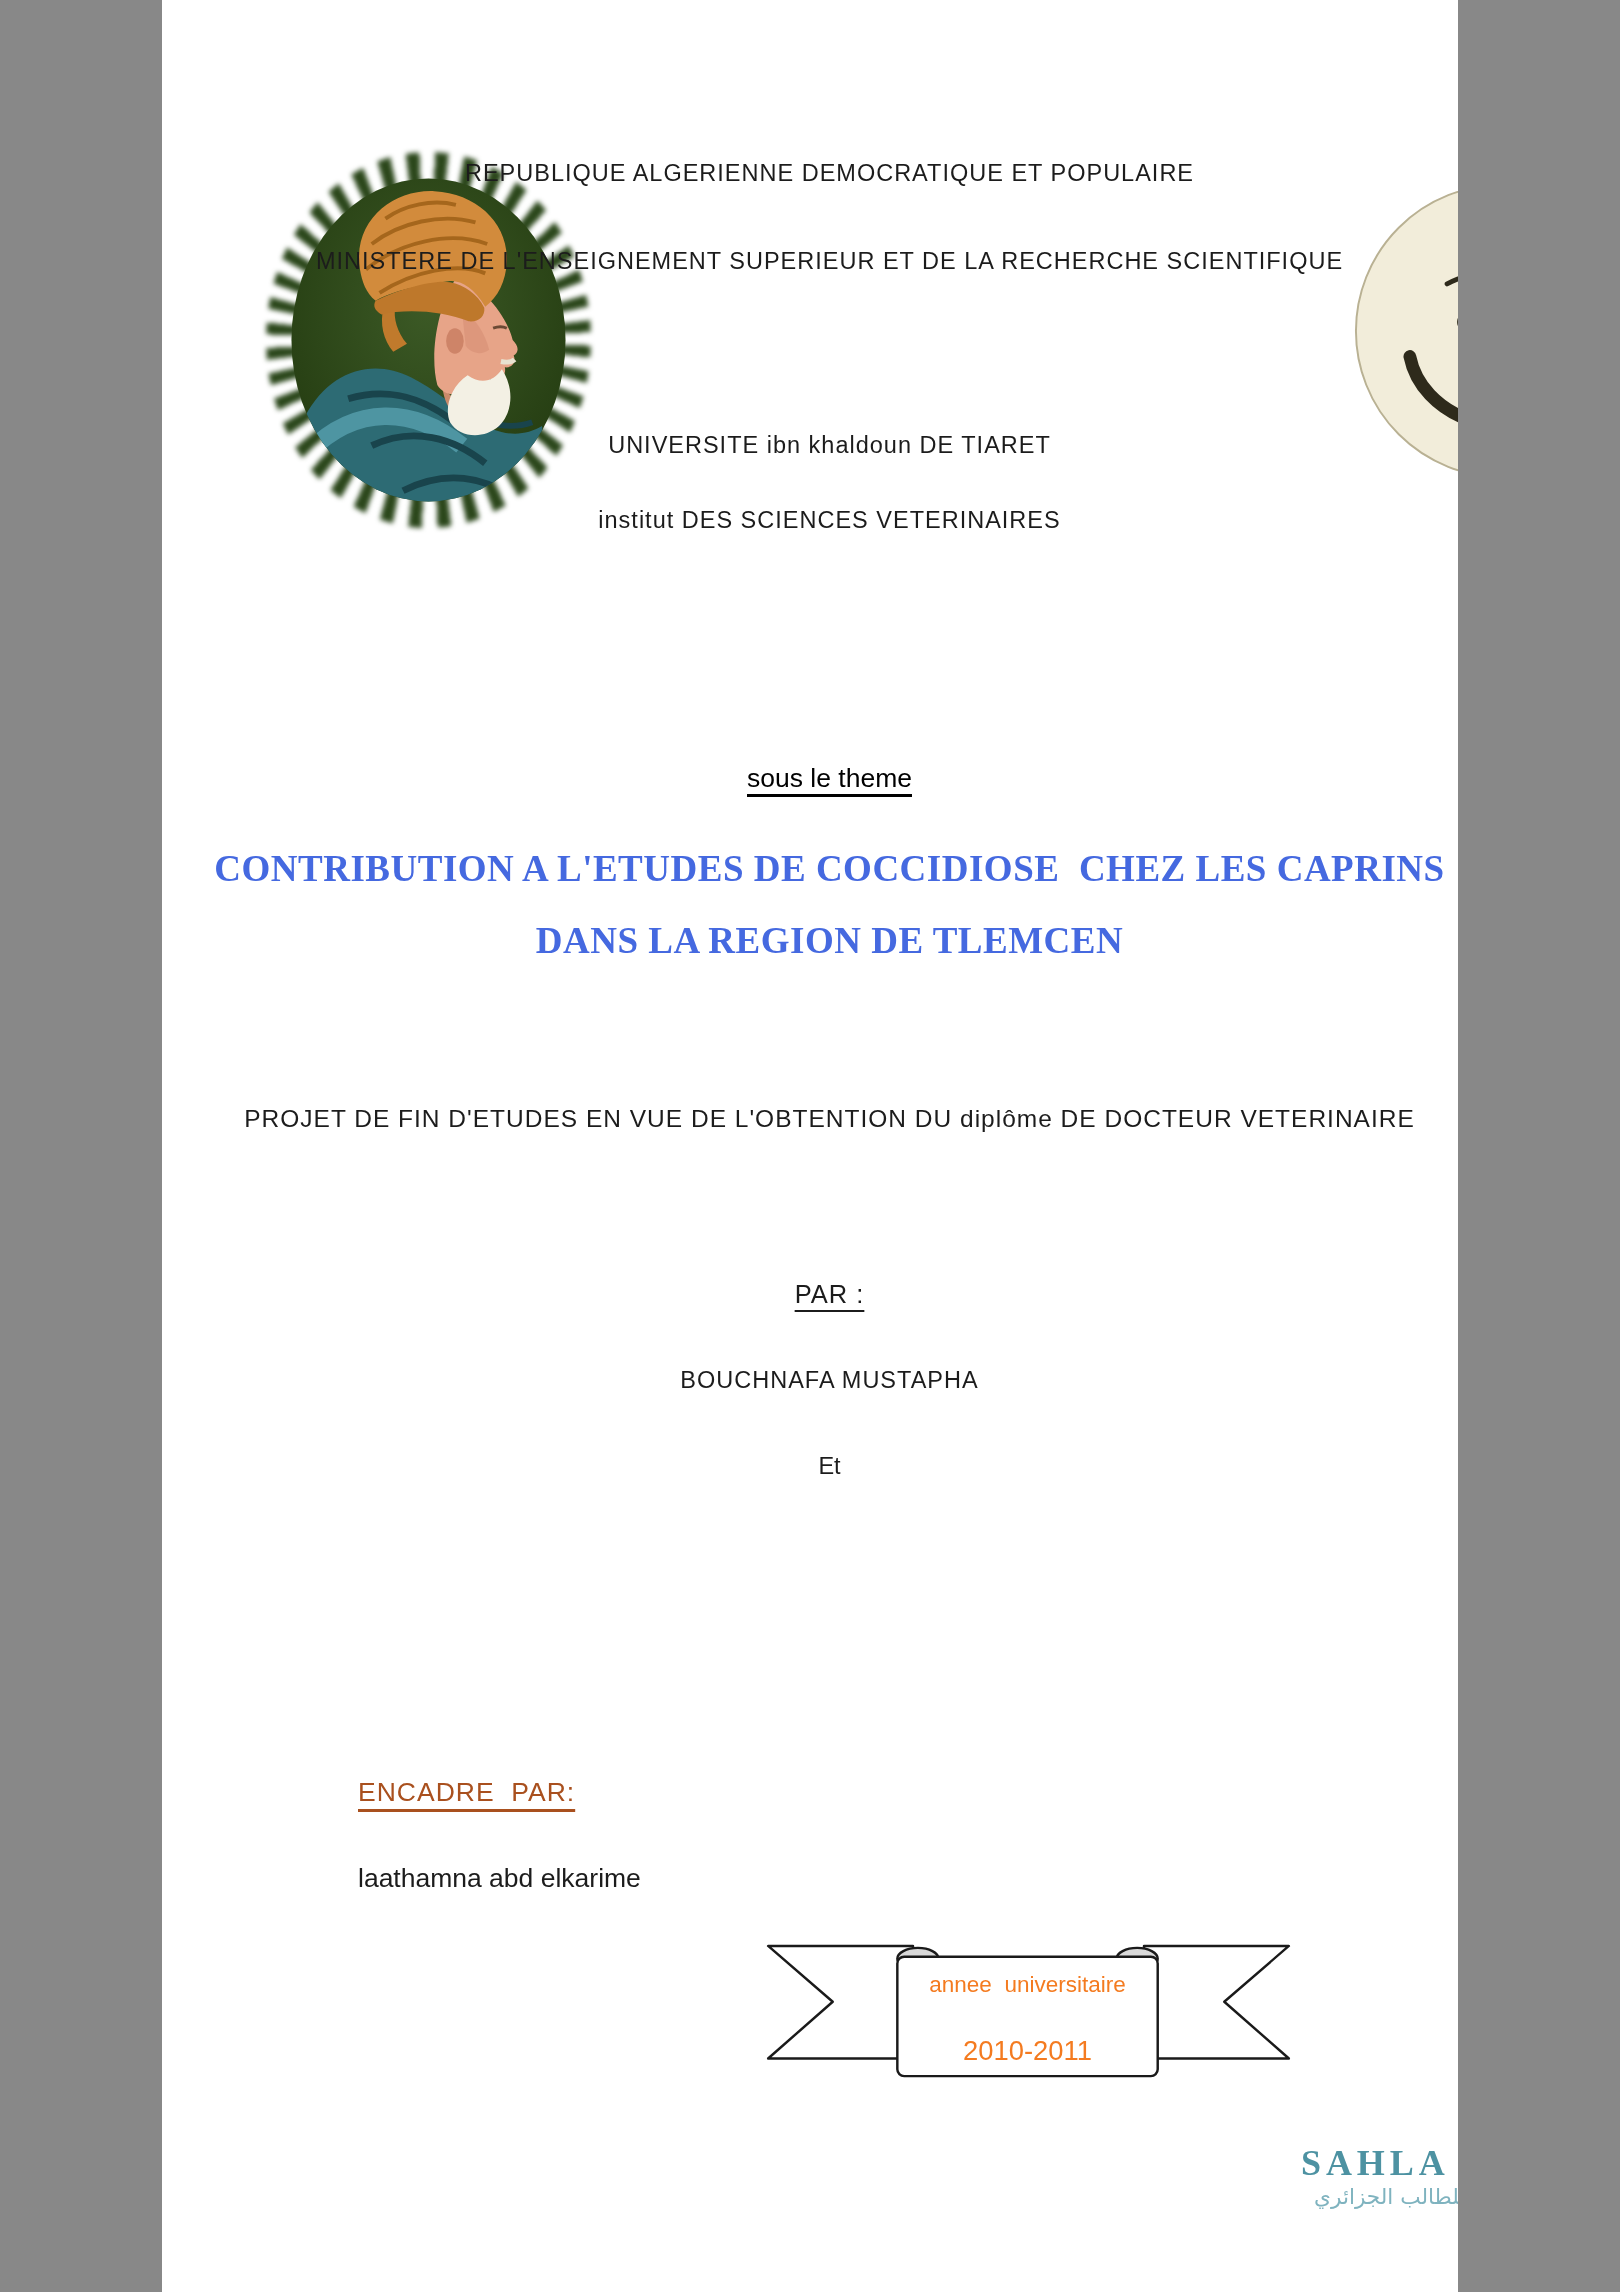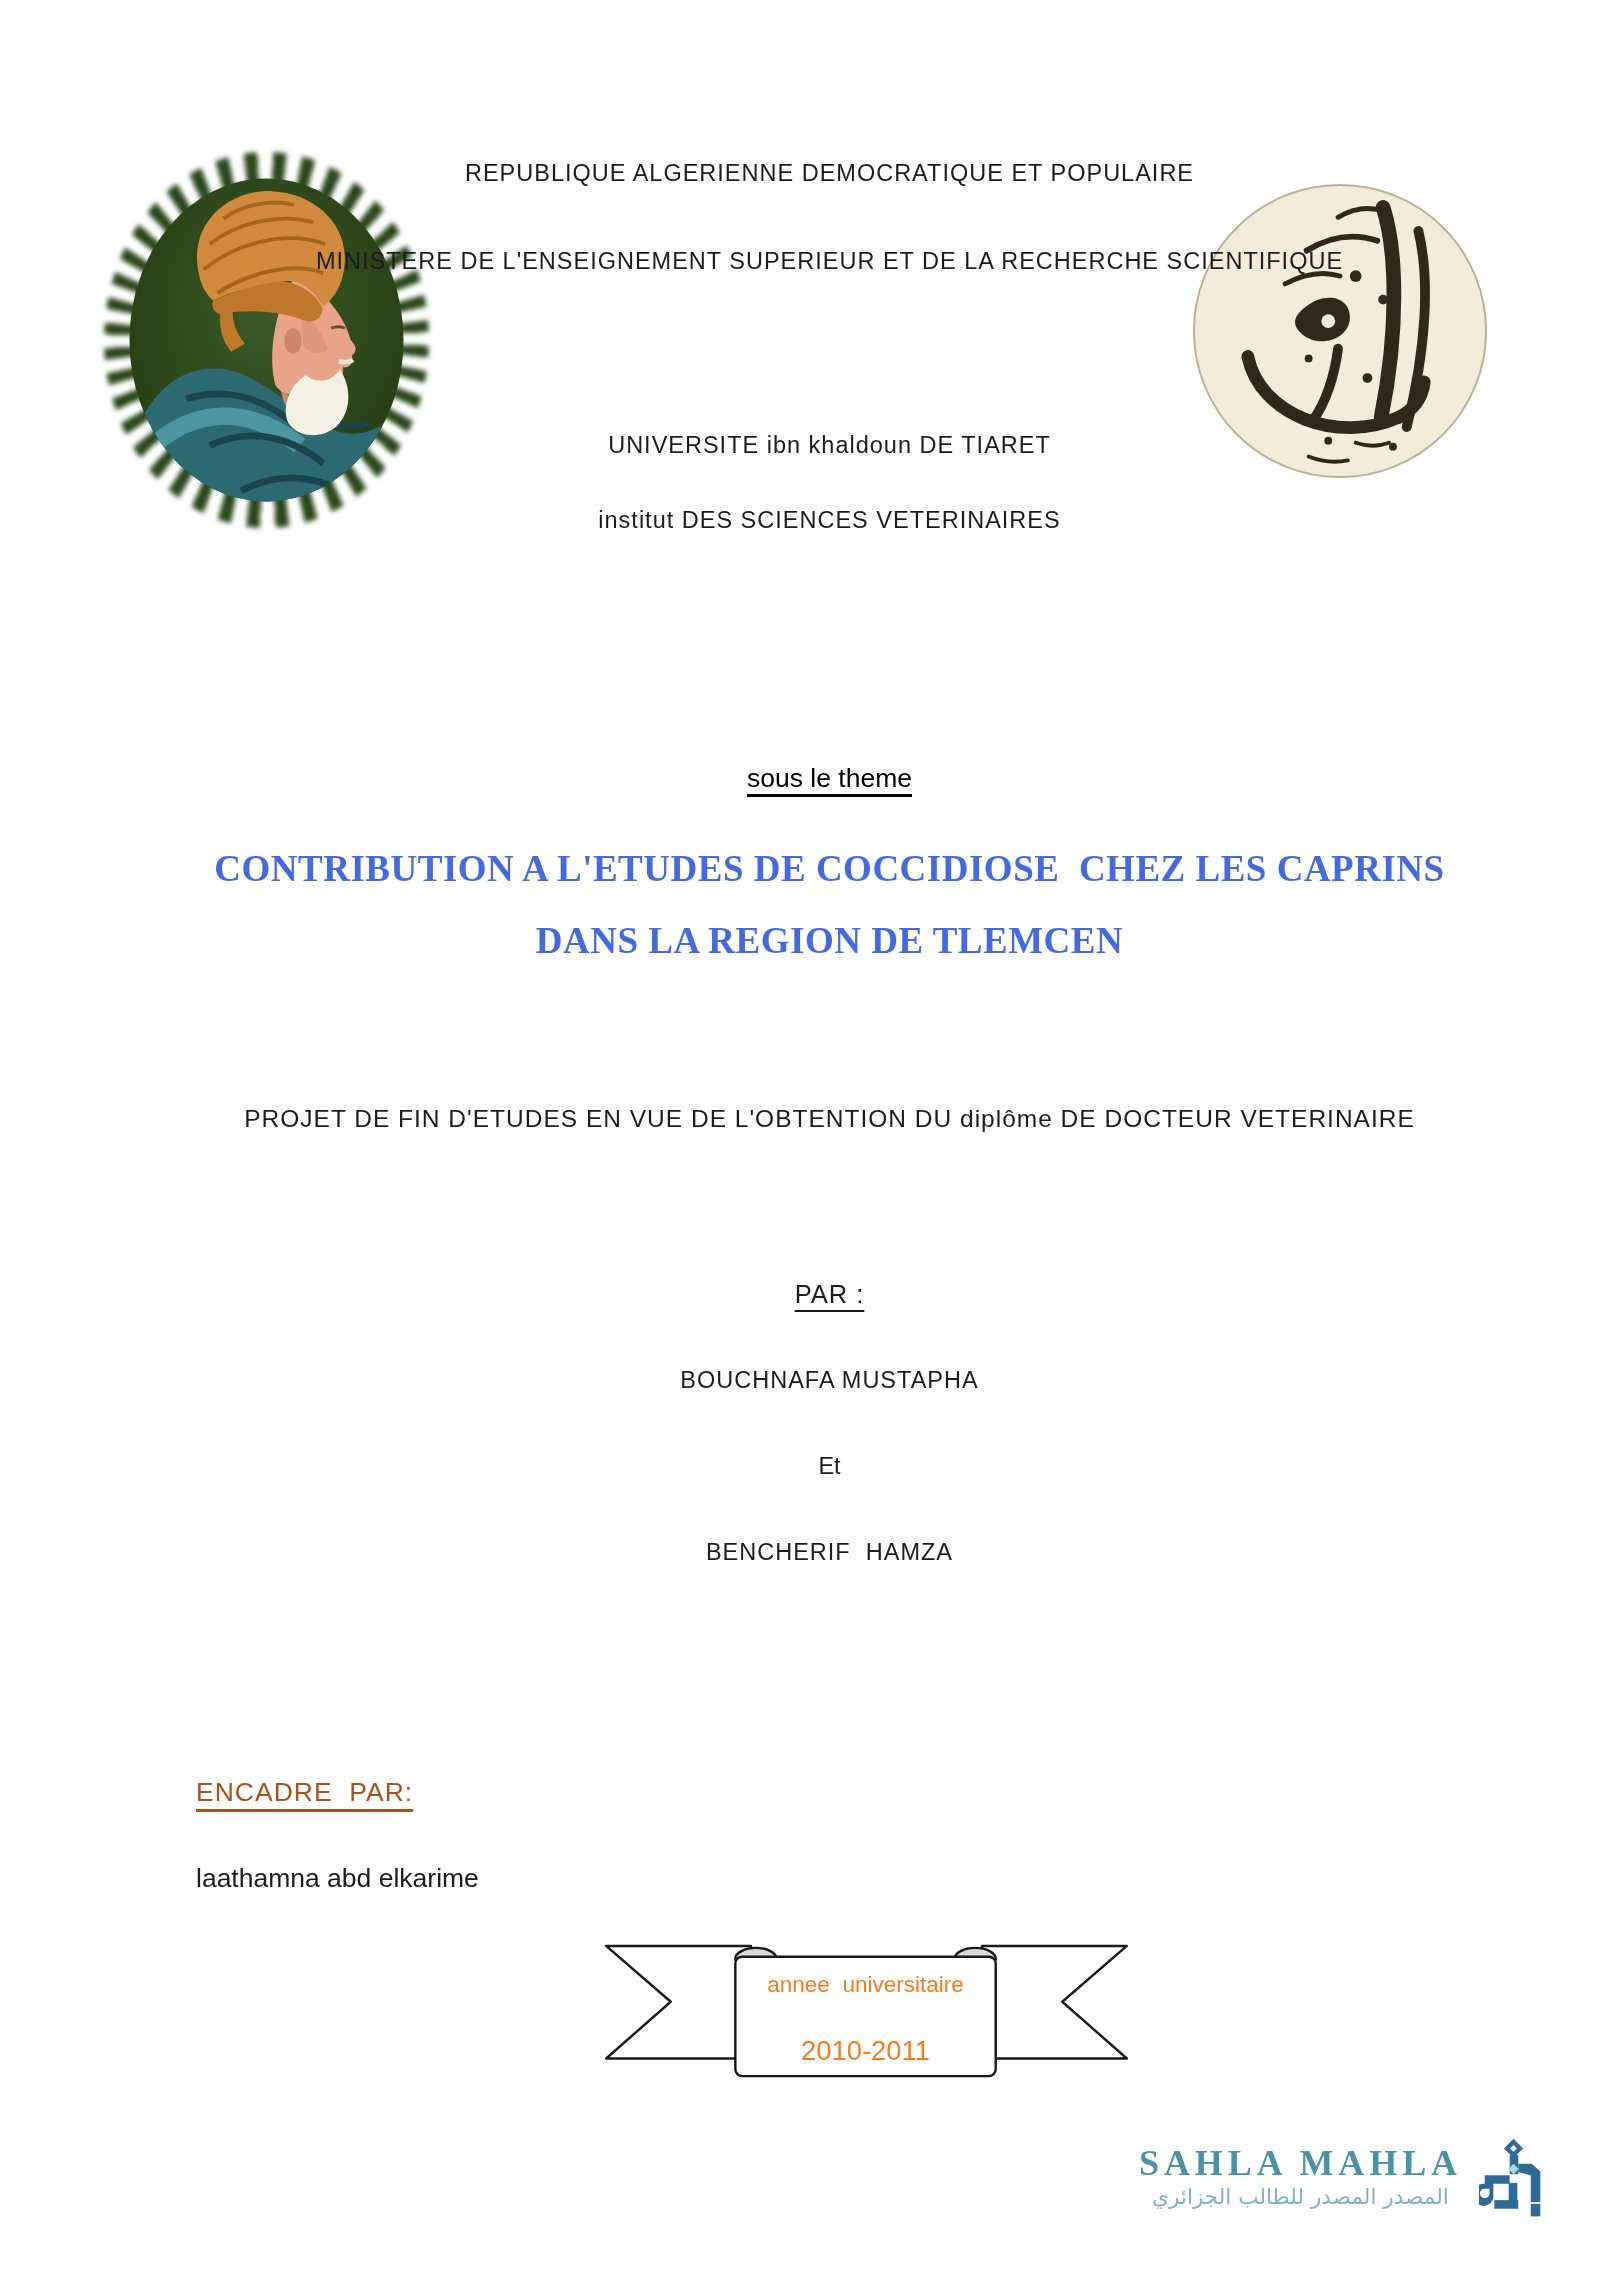--- a/index.html
+++ b/index.html
@@ -1,17 +1,17 @@
 <!DOCTYPE html>
 <html><head>
 <meta charset="utf-8">
 <style>
   html,body{margin:0;padding:0;background:#888;}
   .page{
-    position:relative;width:1620px;height:2293px;background:#ffffff;
+    position:relative;width:1296px;height:2293px;background:#ffffff;
     overflow:hidden;font-family:"Liberation Sans",sans-serif;color:#1c1c1c;
     margin:0 auto;
   }
   .t{position:absolute;white-space:pre;}
   .ctext{left:39px;right:0;text-align:center;}
   .hline{font-size:23.5px;letter-spacing:1px;}
   .h1{top:160px;}
   .h2{top:248px;}
   .h3{top:432px;}
   .h4{top:507px;}
@@ -131,21 +131,20 @@
 
   <div class="t ctext sous">sous le theme</div>
   <div class="t ctext title title1">CONTRIBUTION A L'ETUDES DE COCCIDIOSE  CHEZ LES CAPRINS</div>
   <div class="t ctext project">PROJET DE FIN D'ETUDES EN VUE DE L'OBTENTION DU diplôme DE DOCTEUR VETERINAIRE</div>
 
   <div class="t ctext title title2">DANS LA REGION DE TLEMCEN</div>
 
   <div class="t ctext author author1">BOUCHNAFA MUSTAPHA</div>
   <div class="t ctext par">PAR :</div>
   <div class="t ctext et">Et</div>
-  <div class="t ctext author author2">BENCHERIF  HAMZA</div>
 
   <div class="t encadre">ENCADRE  PAR:</div>
   <div class="t supname">laathamna abd elkarime</div>
 
   <svg class="ribbon" viewBox="0 0 536 142">
     <g fill="#ffffff" stroke="#1a1a1a" stroke-width="2.5" stroke-linejoin="round">
       <path d="M2,3 L150,3 L150,118 L2,118 L68,60 Z"></path>
       <path d="M534,3 L386,3 L386,118 L534,118 L468,60 Z"></path>
       <ellipse cx="155" cy="16" rx="21" ry="11" fill="#D9D9D9"></ellipse>
       <ellipse cx="379" cy="16" rx="21" ry="11" fill="#D9D9D9"></ellipse>

